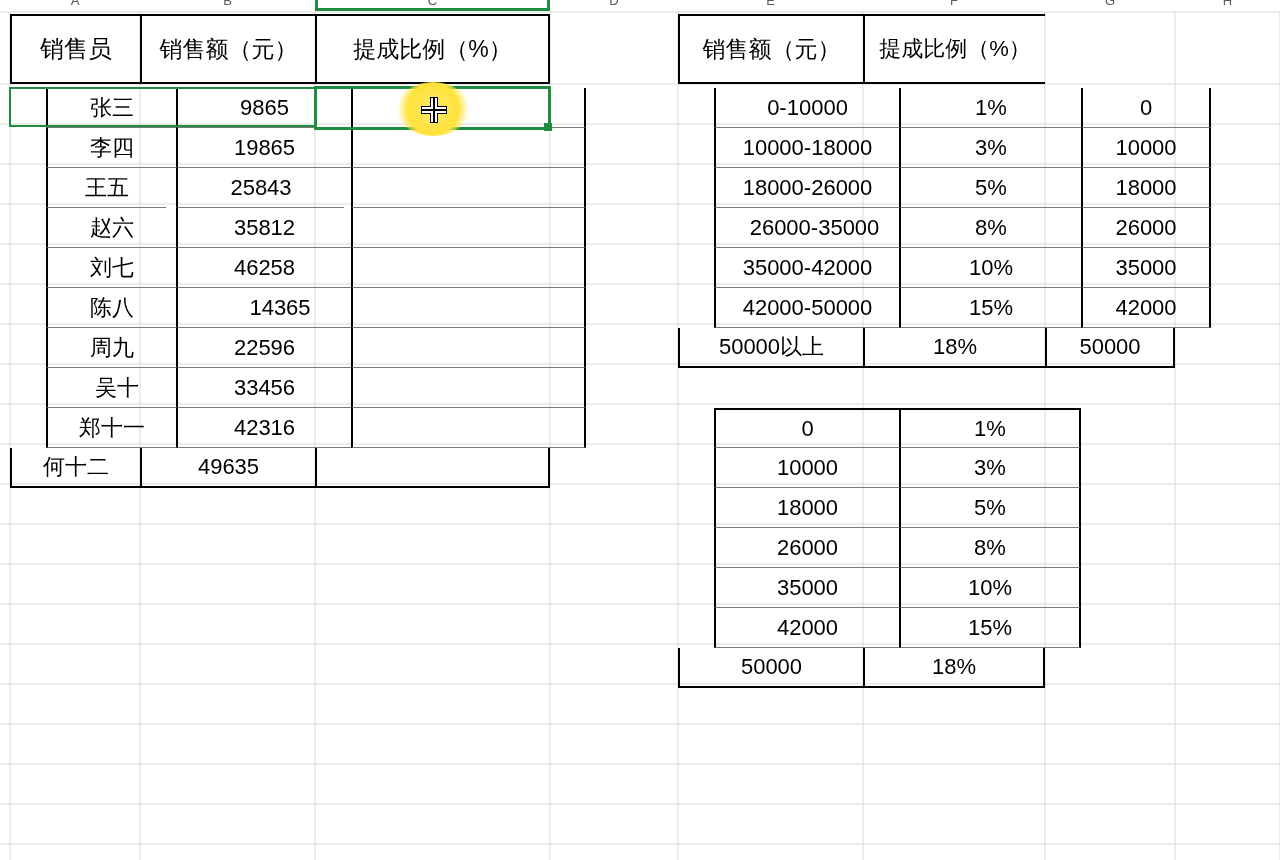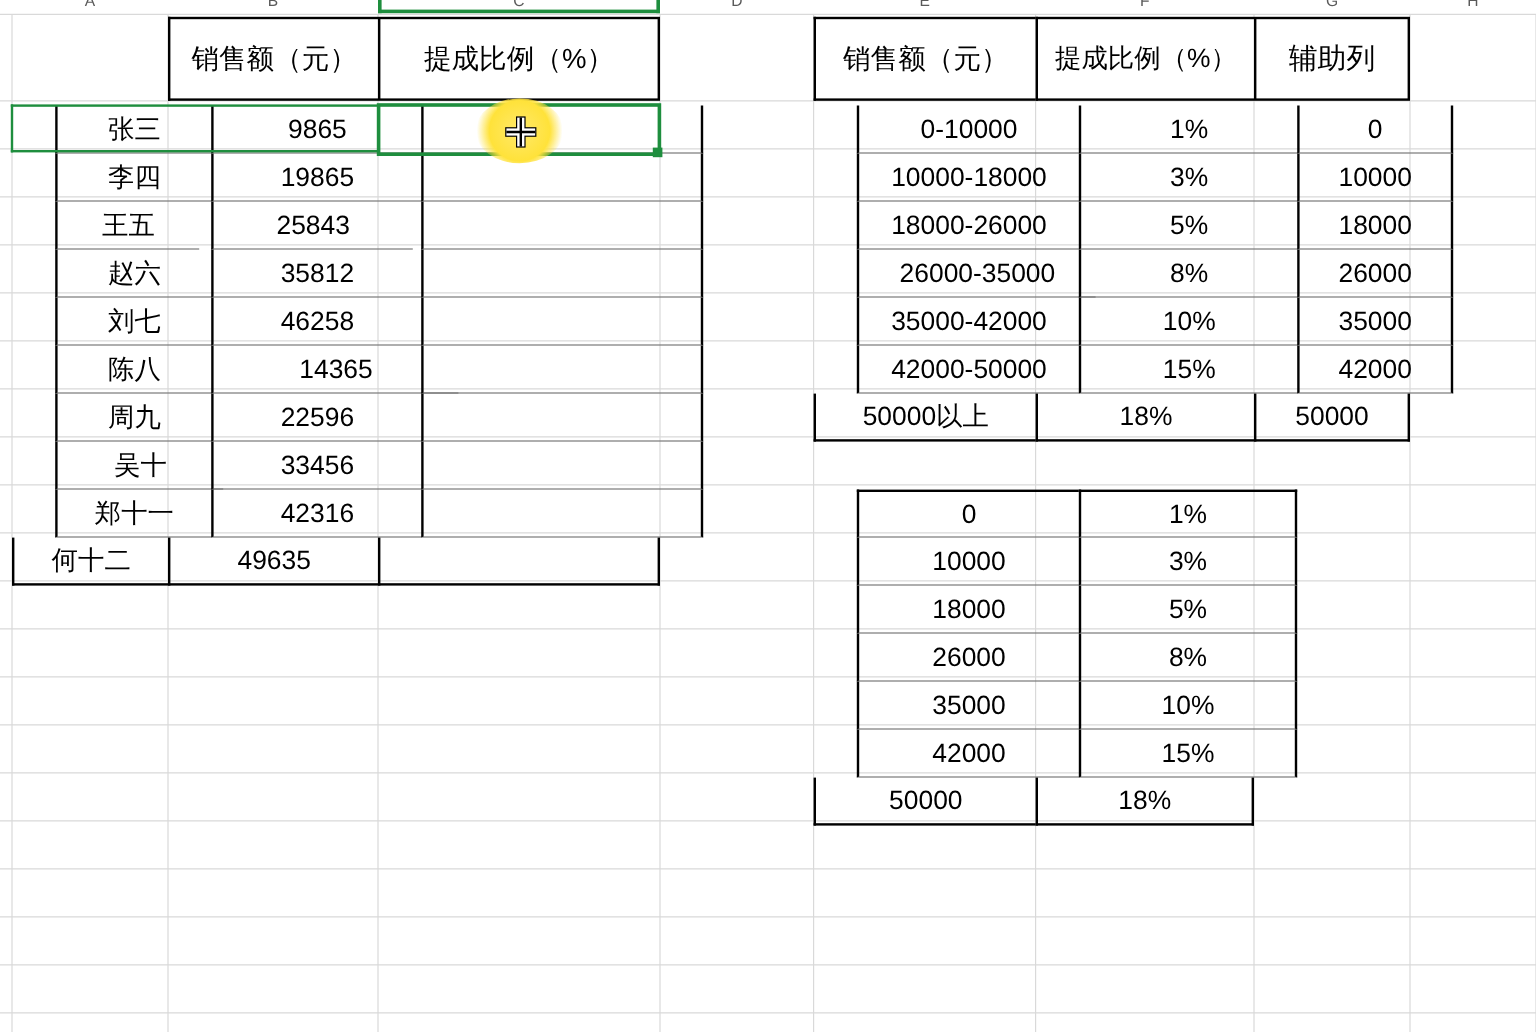--- a/index.html
+++ b/index.html
@@ -126,20 +126,21 @@
   <div class="col-head" style="left:550px;width:128px">D</div>
   <div class="col-head" style="left:678px;width:185px">E</div>
   <div class="col-head" style="left:863px;width:182px">F</div>
   <div class="col-head" style="left:1045px;width:130px">G</div>
   <div class="col-head" style="left:1175px;width:105px">H</div>
 
   <div style="position:absolute;left:315px;top:0;width:235px;height:11px;
               border-left:3px solid #1e8e3e;border-right:3px solid #1e8e3e;
               border-bottom:3px solid #1e8e3e;"></div>
 
+  <div class="cell b-top b-left b-bottom" style="left:10px;top:14px;width:130px;height:70px;font-size:24px">销售员</div>
   <div class="cell b-top b-left b-bottom" style="left:140px;top:14px;width:175px;height:70px;font-size:23px">销售额（元）</div>
   <div class="cell b-top b-left b-right b-bottom" style="left:315px;top:14px;width:235px;height:70px;font-size:23px">提成比例（%）</div>
 
   <div id="left-rows">
       <div class="cell b-left thin-b" style="left:10px;top:88px;width:130px;height:40px">张三</div>
       <div class="cell b-left thin-b" style="left:140px;top:88px;width:175px;height:40px">9865</div>
       <div class="cell b-left b-right thin-b" style="left:315px;top:88px;width:235px;height:40px"></div>
       <div class="cell b-left thin-b" style="left:10px;top:128px;width:130px;height:40px">李四</div>
       <div class="cell b-left thin-b" style="left:140px;top:128px;width:175px;height:40px">19865</div>
       <div class="cell b-left b-right thin-b" style="left:315px;top:128px;width:235px;height:40px"></div>
@@ -164,21 +165,20 @@
       <div class="cell b-left thin-b" style="left:10px;top:408px;width:130px;height:40px">郑十一</div>
       <div class="cell b-left thin-b" style="left:140px;top:408px;width:175px;height:40px">42316</div>
       <div class="cell b-left b-right thin-b" style="left:315px;top:408px;width:235px;height:40px"></div>
       <div class="cell b-left b-bottom" style="left:10px;top:448px;width:130px;height:40px">何十二</div>
       <div class="cell b-left b-bottom" style="left:140px;top:448px;width:175px;height:40px">49635</div>
       <div class="cell b-left b-right b-bottom" style="left:315px;top:448px;width:235px;height:40px"></div>
     </div>
 
   <div class="cell b-top b-left b-bottom" style="left:678px;top:14px;width:185px;height:70px;font-size:23px">销售额（元）</div>
   <div class="cell b-top b-left b-bottom" style="left:863px;top:14px;width:182px;height:70px;font-size:22px;line-height:1.2;text-align:center">提成比例（%）</div>
-  <div class="cell b-top b-left b-right b-bottom" style="left:1045px;top:14px;width:130px;height:70px;font-size:24px">辅助列</div>
 
   <div id="right-rows">
       <div class="cell b-left thin-b" style="left:678px;top:88px;width:185px;height:40px">0-10000</div>
       <div class="cell b-left thin-b" style="left:863px;top:88px;width:182px;height:40px">1%</div>
       <div class="cell b-left b-right thin-b" style="left:1045px;top:88px;width:130px;height:40px">0</div>
       <div class="cell b-left thin-b" style="left:678px;top:128px;width:185px;height:40px">10000-18000</div>
       <div class="cell b-left thin-b" style="left:863px;top:128px;width:182px;height:40px">3%</div>
       <div class="cell b-left b-right thin-b" style="left:1045px;top:128px;width:130px;height:40px">10000</div>
       <div class="cell b-left thin-b" style="left:678px;top:168px;width:185px;height:40px">18000-26000</div>
       <div class="cell b-left thin-b" style="left:863px;top:168px;width:182px;height:40px">5%</div>

